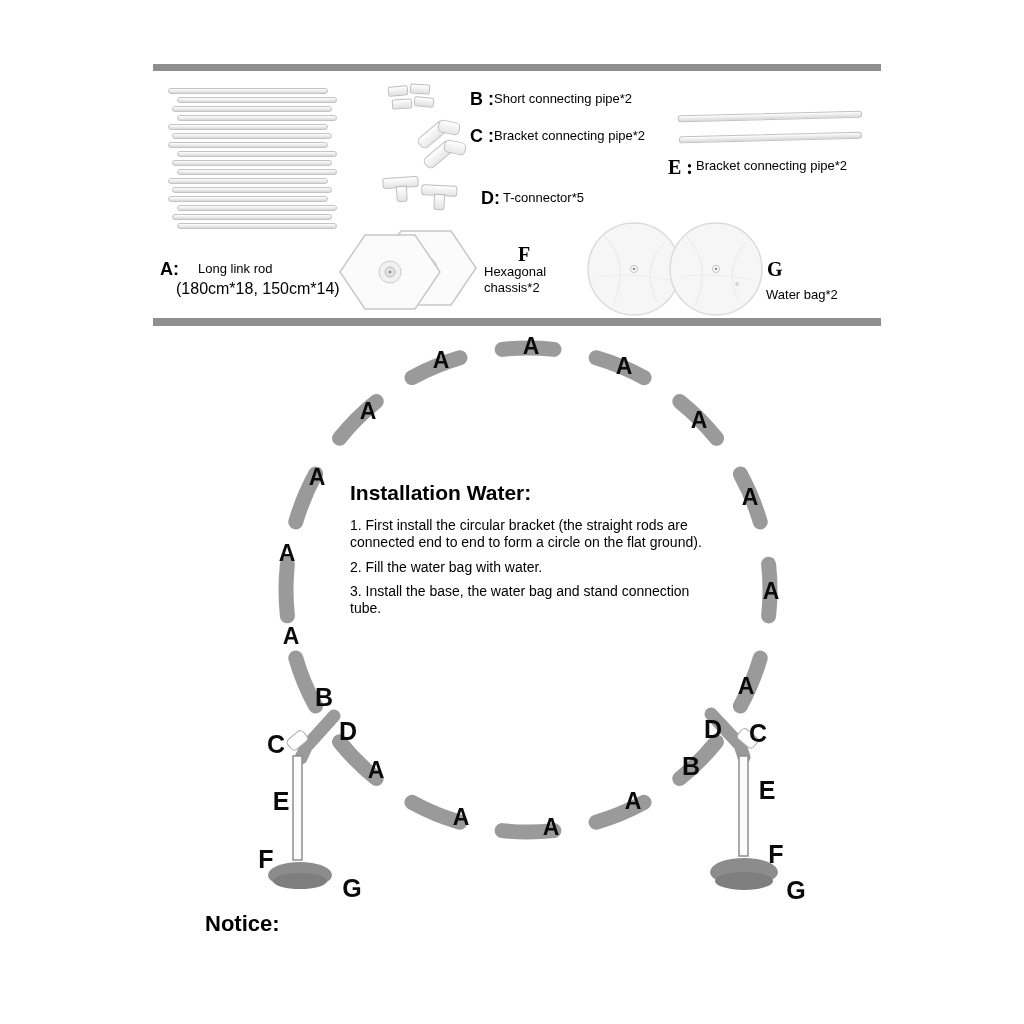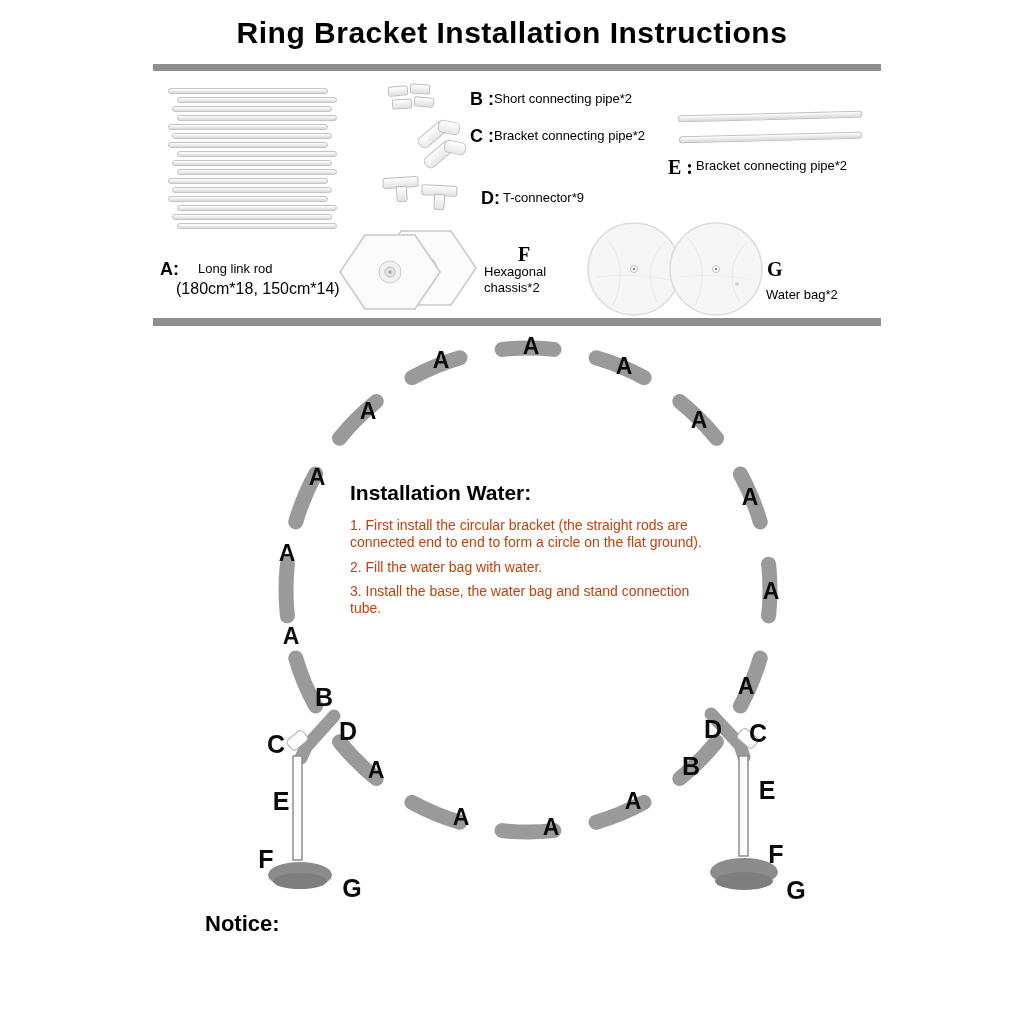--- a/index.html
+++ b/index.html
@@ -21,31 +21,30 @@
   .plet{font-size:18px;font-weight:600;}
   .plet-serif{font-family:"Liberation Serif",serif;font-weight:700;font-size:20px;}
   .pname{font-size:13px;line-height:1.25;}
   .pdetail{font-size:16px;}
   
   .dl{position:absolute;transform:translate(-50%,-50%);color:#0a0a0a;}
   .dl-a{font-size:23px;font-weight:600;}
   .dl-s{font-size:25px;font-weight:700;}
   
   .steps-heading{font-size:21px;font-weight:700;margin-bottom:12px;}
-  .step{font-size:14px;line-height:1.24;margin-bottom:7px;color:#c2410c;}
+  .step{font-size:14px;line-height:1.24;margin-bottom:7px;color:#000000;}
   
   .notice-heading{font-size:22px;font-weight:700;}
   .notice-item{font-size:15.5px;line-height:1.42;margin-bottom:5px;}
 </style>
 </head>
 <body>
 
 <div class="page">
 
-  <div class="abs title">Ring Bracket Installation Instructions</div>
 
   <div class="abs bar" style="left:153px;top:64px;width:728px;height:7px;"></div>
 
   <div class="abs" style="left:168px;top:88px;width:170px;">
     <div class="rod"></div>
       <div class="rod"></div>
       <div class="rod"></div>
       <div class="rod"></div>
     <div class="rod"></div>
       <div class="rod"></div>
@@ -86,21 +85,21 @@
     <div class="tpiece" style="left:0;top:3px;transform:rotate(-4deg);">
         <div class="t-h"></div>
         <div class="t-v"></div>
       </div>
     <div class="tpiece" style="left:38px;top:11px;transform:rotate(3deg);">
         <div class="t-h"></div>
         <div class="t-v"></div>
       </div>
   </div>
   <span class="abs plet" style="left:481px;top:188px;">D:</span>
-  <span class="abs pname" style="left:503px;top:190px;">T-connector*9</span>
+  <span class="abs pname" style="left:503px;top:190px;">T-connector*5</span>
 
   <div class="ebar" style="left:678px;top:113px;width:182px;transform:rotate(-1.5deg);"></div>
   <div class="ebar" style="left:679px;top:134px;width:181px;transform:rotate(-1.5deg);"></div>
   <span class="abs plet-serif" style="position:absolute;left:668px;top:156px;">E :</span>
   <span class="abs pname" style="left:696px;top:158px;width:160px;">Bracket connecting pipe*2</span>
 
   <svg class="abs" style="left:338px;top:224px;" width="142" height="92" viewBox="0 0 142 92">
     <path d="M38 44 L63 7 L113 7 L138 44 L113 81 L63 81 Z" fill="#fbfbfb" stroke="#c8c8c8" stroke-width="1.5"></path>
     <circle cx="88" cy="44" r="11" fill="#f1f1f1" stroke="#cccccc"></circle>
     <circle cx="88" cy="44" r="5" fill="#e2e2e2" stroke="#bbbbbb"></circle>

